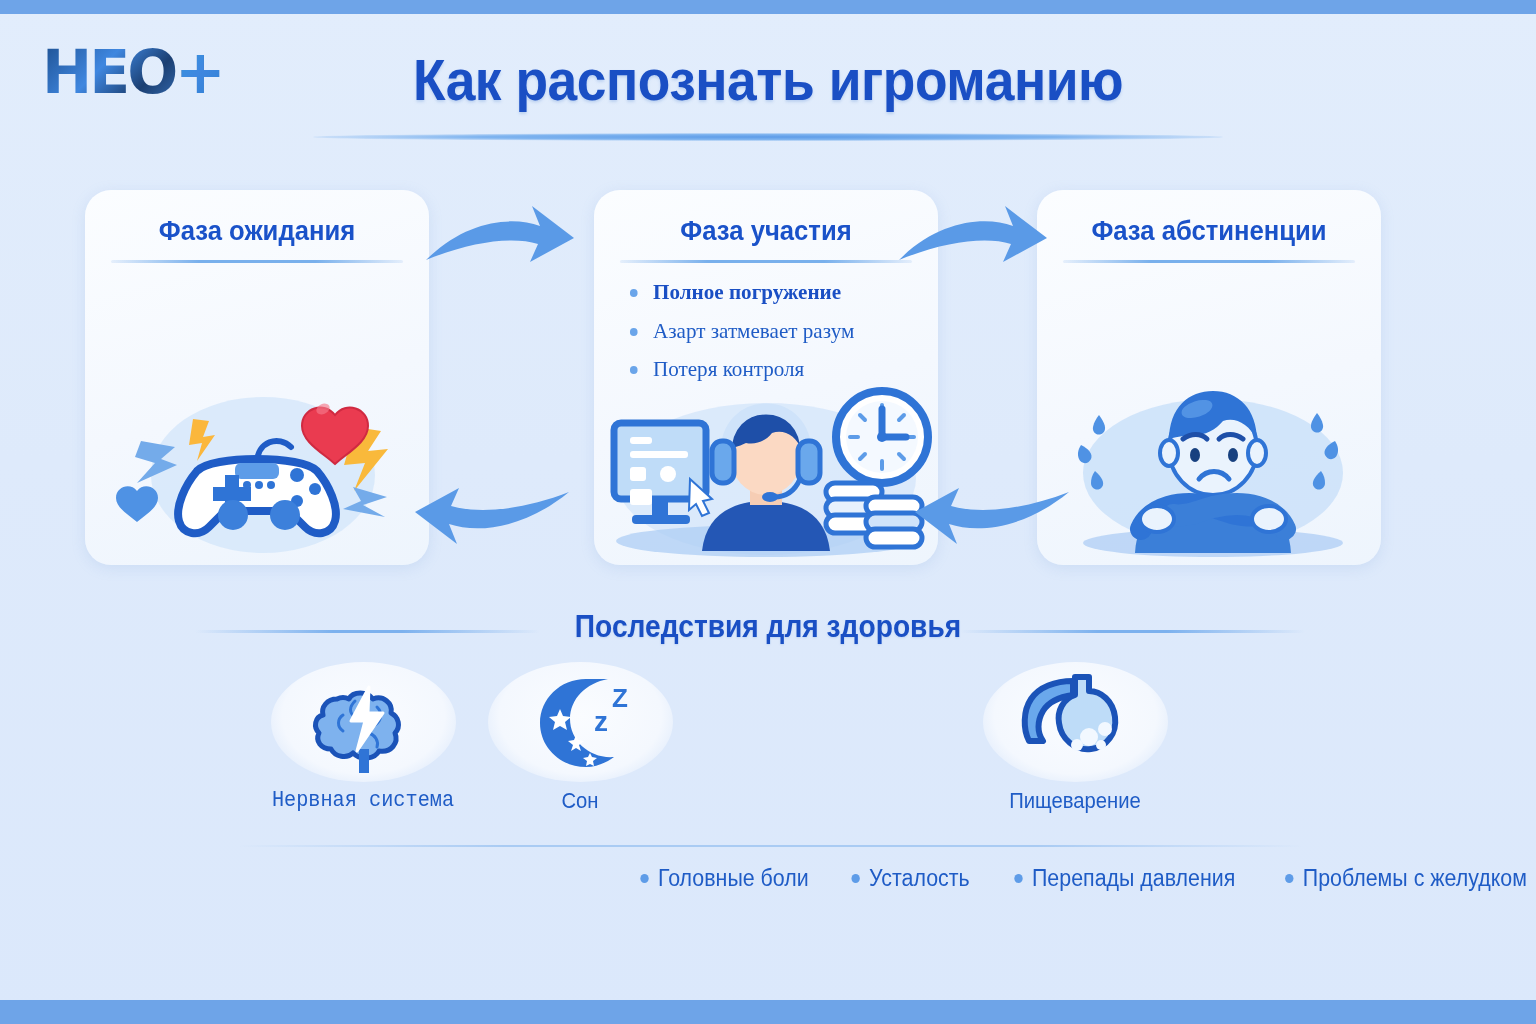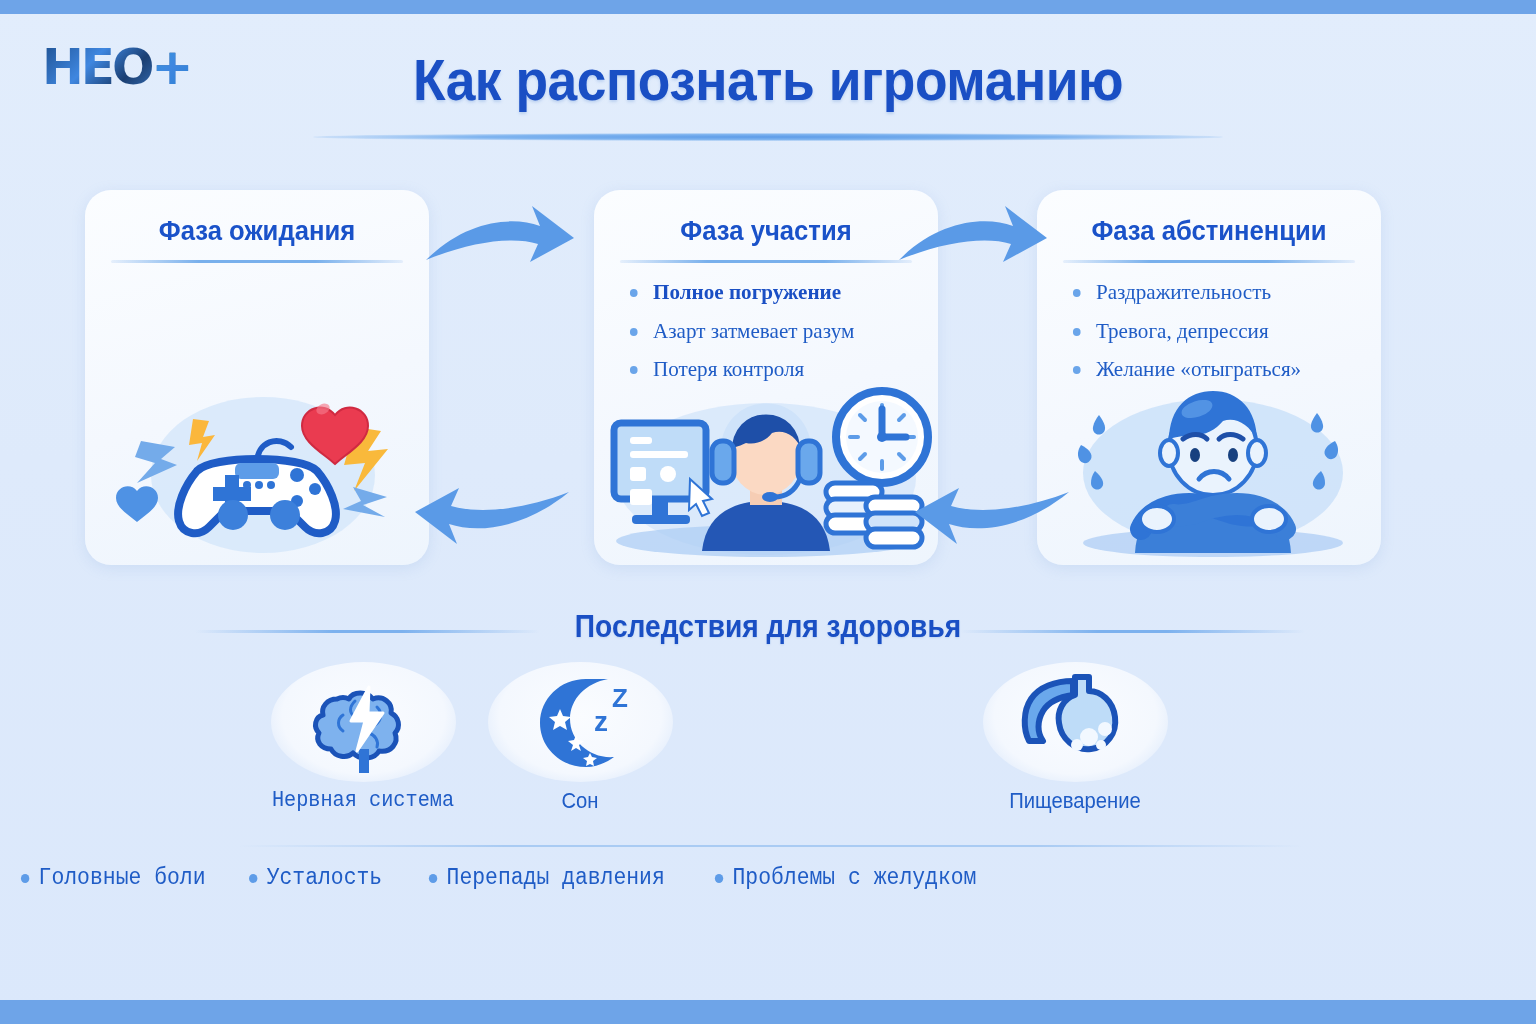--- a/index.html
+++ b/index.html
@@ -13,21 +13,21 @@
     position:absolute;inset:0;
     background:linear-gradient(180deg,#e2edfc 0%,#deeafb 45%,#dbe8fb 100%);
   }
   .edge-bar{position:absolute;left:0;width:1536px;background:#6ea4e8;}
   .edge-top{top:0;height:14px;}
   .edge-bottom{bottom:0;height:24px;}
 
   
   .logo{
     position:absolute;left:42px;top:42px;
-    font-size:50px;font-weight:700;letter-spacing:-3px;
+    font-size:60px;font-weight:700;letter-spacing:-3px;
     line-height:1;
     font-family:"DejaVu Sans","Liberation Sans",sans-serif;
     background:linear-gradient(135deg,#1d4f8f 0%,#3f87e0 35%,#1b3f72 60%,#4a93ea 100%);
     -webkit-background-clip:text;background-clip:text;color:transparent;
     user-select:none;
   }
   .logo .plus{
     background:linear-gradient(135deg,#2e9bdc 0%,#3f87e0 50%,#2a7fd0 100%);
     -webkit-background-clip:text;background-clip:text;color:transparent;
   }
@@ -120,22 +120,22 @@
     display:flex;align-items:center;justify-content:center;
   }
   .icon-label{
     margin-top:6px;font-size:22px;color:#1f5cc6;font-weight:400;
     transform:scaleX(0.92);
   }
 
   .bot-rule{position:absolute;left:238px;top:845px;width:1065px;height:2px;
     background:linear-gradient(90deg,rgba(150,190,240,0),#a9cbf3 25%,#a9cbf3 75%,rgba(150,190,240,0));}
   .bot-bullets{
-    position:absolute;left:14px;right:0;top:865px;
-    display:flex;justify-content:flex-start;align-items:center;gap:32px;font-family:Liberation Mono, monospace;
+    position:absolute;left:5px;right:0;top:865px;
+    display:flex;justify-content:flex-end;align-items:center;gap:32px;
   }
   .bb{display:flex;align-items:center;gap:10px;font-size:23px;color:#1f5cc6;
       transform:scaleX(0.93);}
   .bb .dot{width:9px;height:9px;border-radius:50%;background:#5e9ce8;flex:0 0 auto;}
 </style>
 </head>
 <body>
 
 <div class="page">
 
@@ -259,27 +259,20 @@
             <rect x="272" y="134" width="56" height="18" rx="9" fill="#cfe3fa"></rect>
             <rect x="272" y="150" width="56" height="18" rx="9" fill="#ffffff"></rect>
           </g>
         </svg>
       </div>
     </div>
 
     <div class="card c3">
       <div class="card-title">Фаза абстиненции</div>
       <div class="card-rule"></div>
-      <div class="card-body">
-        <ul class="blist">
-          <li><span class="dot"></span><span>Раздражительность</span></li>
-          <li><span class="dot"></span><span>Тревога, депрессия</span></li>
-          <li><span class="dot"></span><span>Желание «отыграться»</span></li>
-        </ul>
-      </div>
       <div class="illu">
         <svg viewBox="0 0 344 180" width="344" height="180">
           <ellipse cx="176" cy="94" rx="130" ry="74" fill="#cde2f9" opacity=".9"></ellipse>
           <ellipse cx="176" cy="164" rx="130" ry="14" fill="#a9cbf3" opacity=".7"></ellipse>
 
           <g fill="#4f92e4">
             <path d="M62 36 c6 8 8 14 4 18 c-5 4 -11 0 -10-6 c1-5 3-8 6-12z"></path>
             <path d="M44 66 c8 4 12 9 10 14 c-3 6 -10 5 -12 0 c-2-5 -1-9 2-14z"></path>
             <path d="M58 92 c7 6 10 12 7 16 c-4 5 -11 2 -11-4 c0-4 1-8 4-12z"></path>
           </g>

